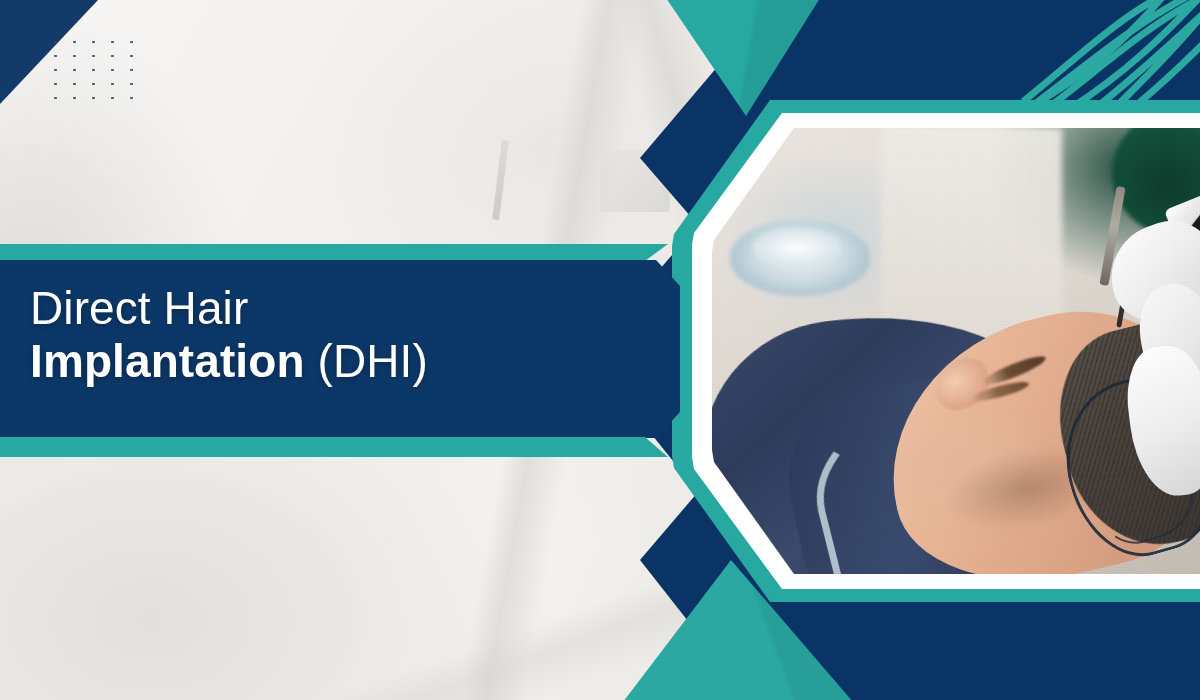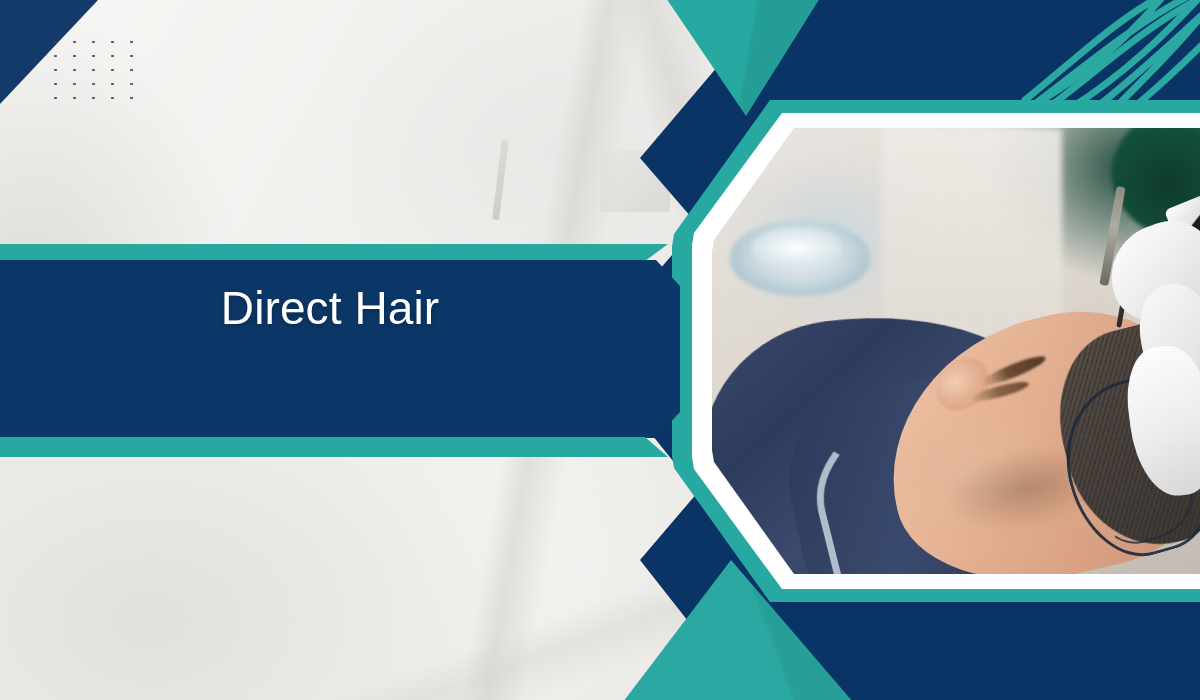--- a/index.html
+++ b/index.html
@@ -271,21 +271,20 @@
   }
   .band-teal-bot{
     position:absolute;left:0;top:437px;width:668px;height:20px;
     background:#27a9a2;
     clip-path:polygon(0 0, 645px 0, 668px 20px, 0 20px);
   }
   .title-wrap{
     position:absolute;left:30px;top:282px;width:600px;
     line-height:1.16;
     text-shadow:0 2px 6px rgba(0,0,0,.30);
-    text-align:center;
   }
   .title-line1{
     color:#ffffff;font-size:46px;font-weight:400;letter-spacing:.1px;
     display:block;
   }
   .title-line2{
     color:#ffffff;font-size:46px;letter-spacing:.1px;display:block;
   }
   .t-bold{font-weight:700;}
   .t-reg{font-weight:400;}
@@ -346,15 +345,16 @@
     <div class="ph-glove-c"></div>
     <div class="ph-grain"></div>
   </div>
 
   <div class="band-teal-top"></div>
   <div class="band-navy"></div>
   <div class="band-teal-bot"></div>
 
   <div class="title-wrap">
     <span class="title-line1">Direct Hair</span>
+    <span class="title-line2"><span class="t-bold">Implantation</span><span class="t-reg"> (DHI)</span></span>
   </div>
 
 </div>
 
 </body></html>

